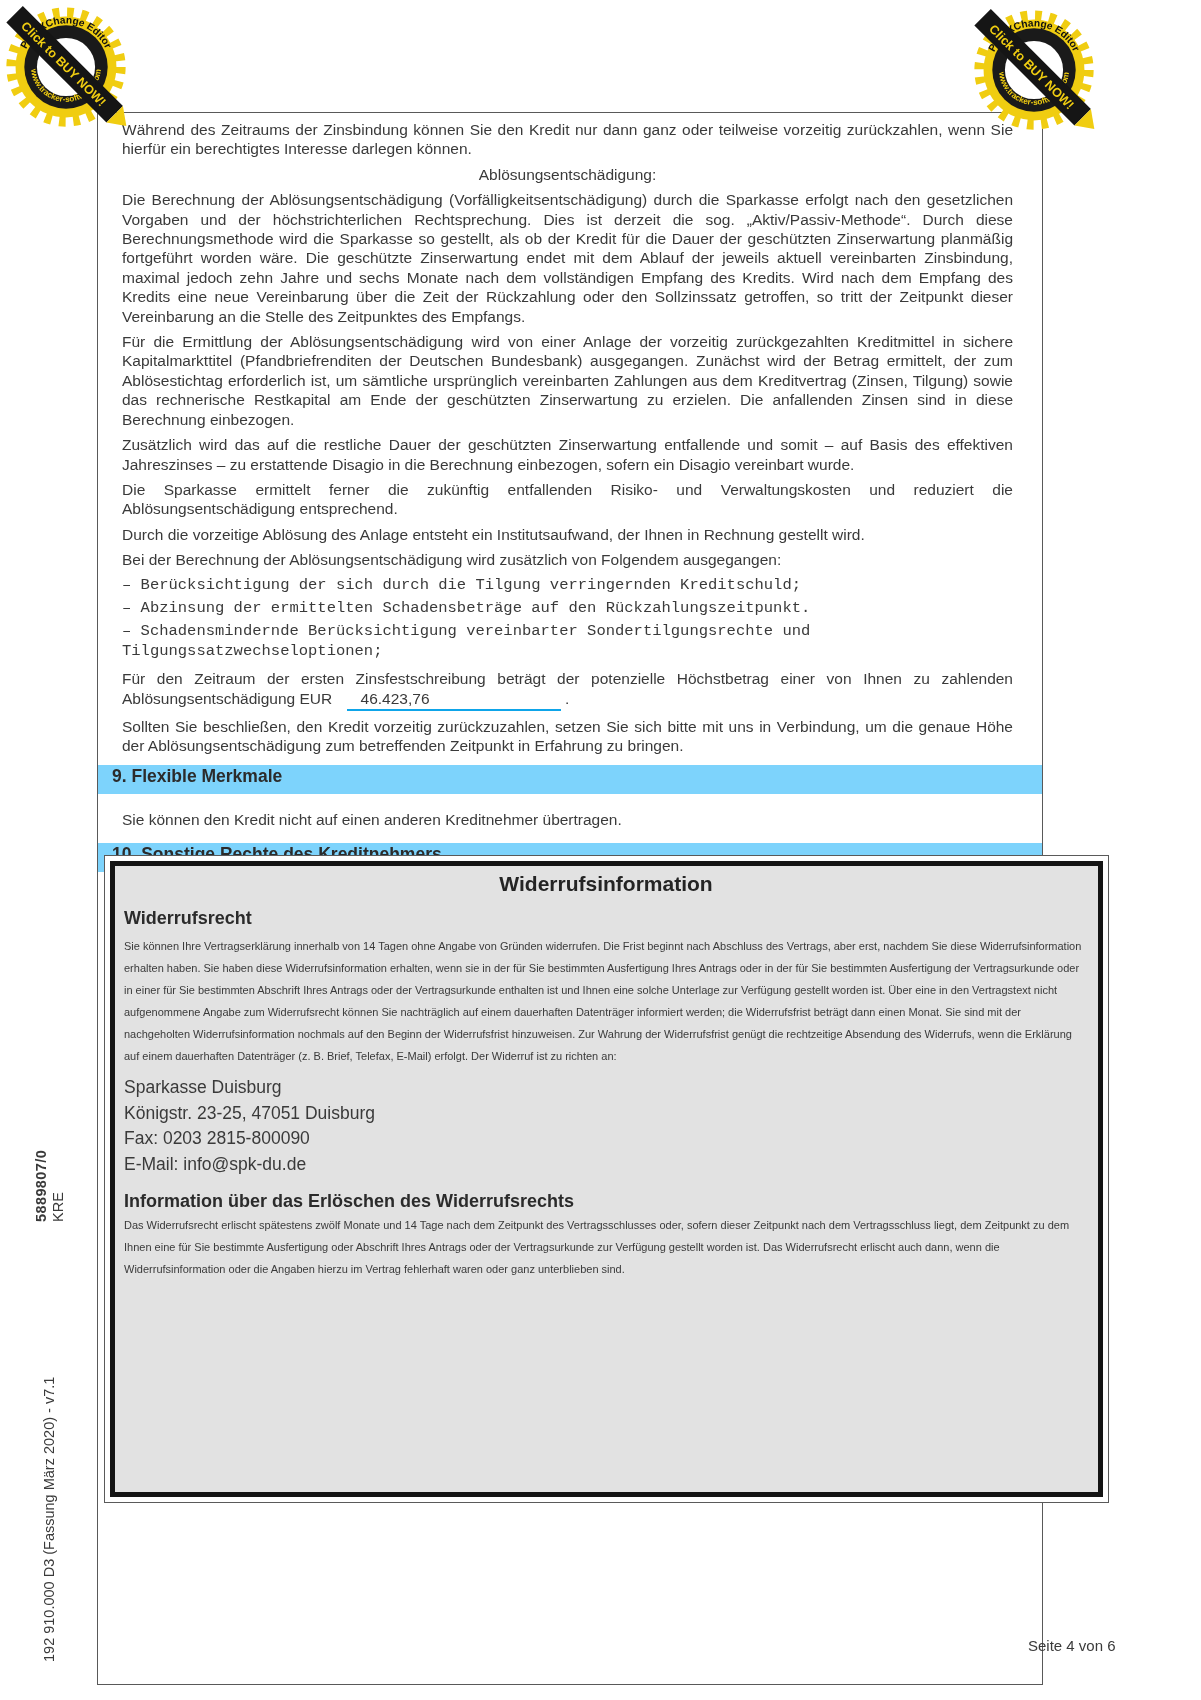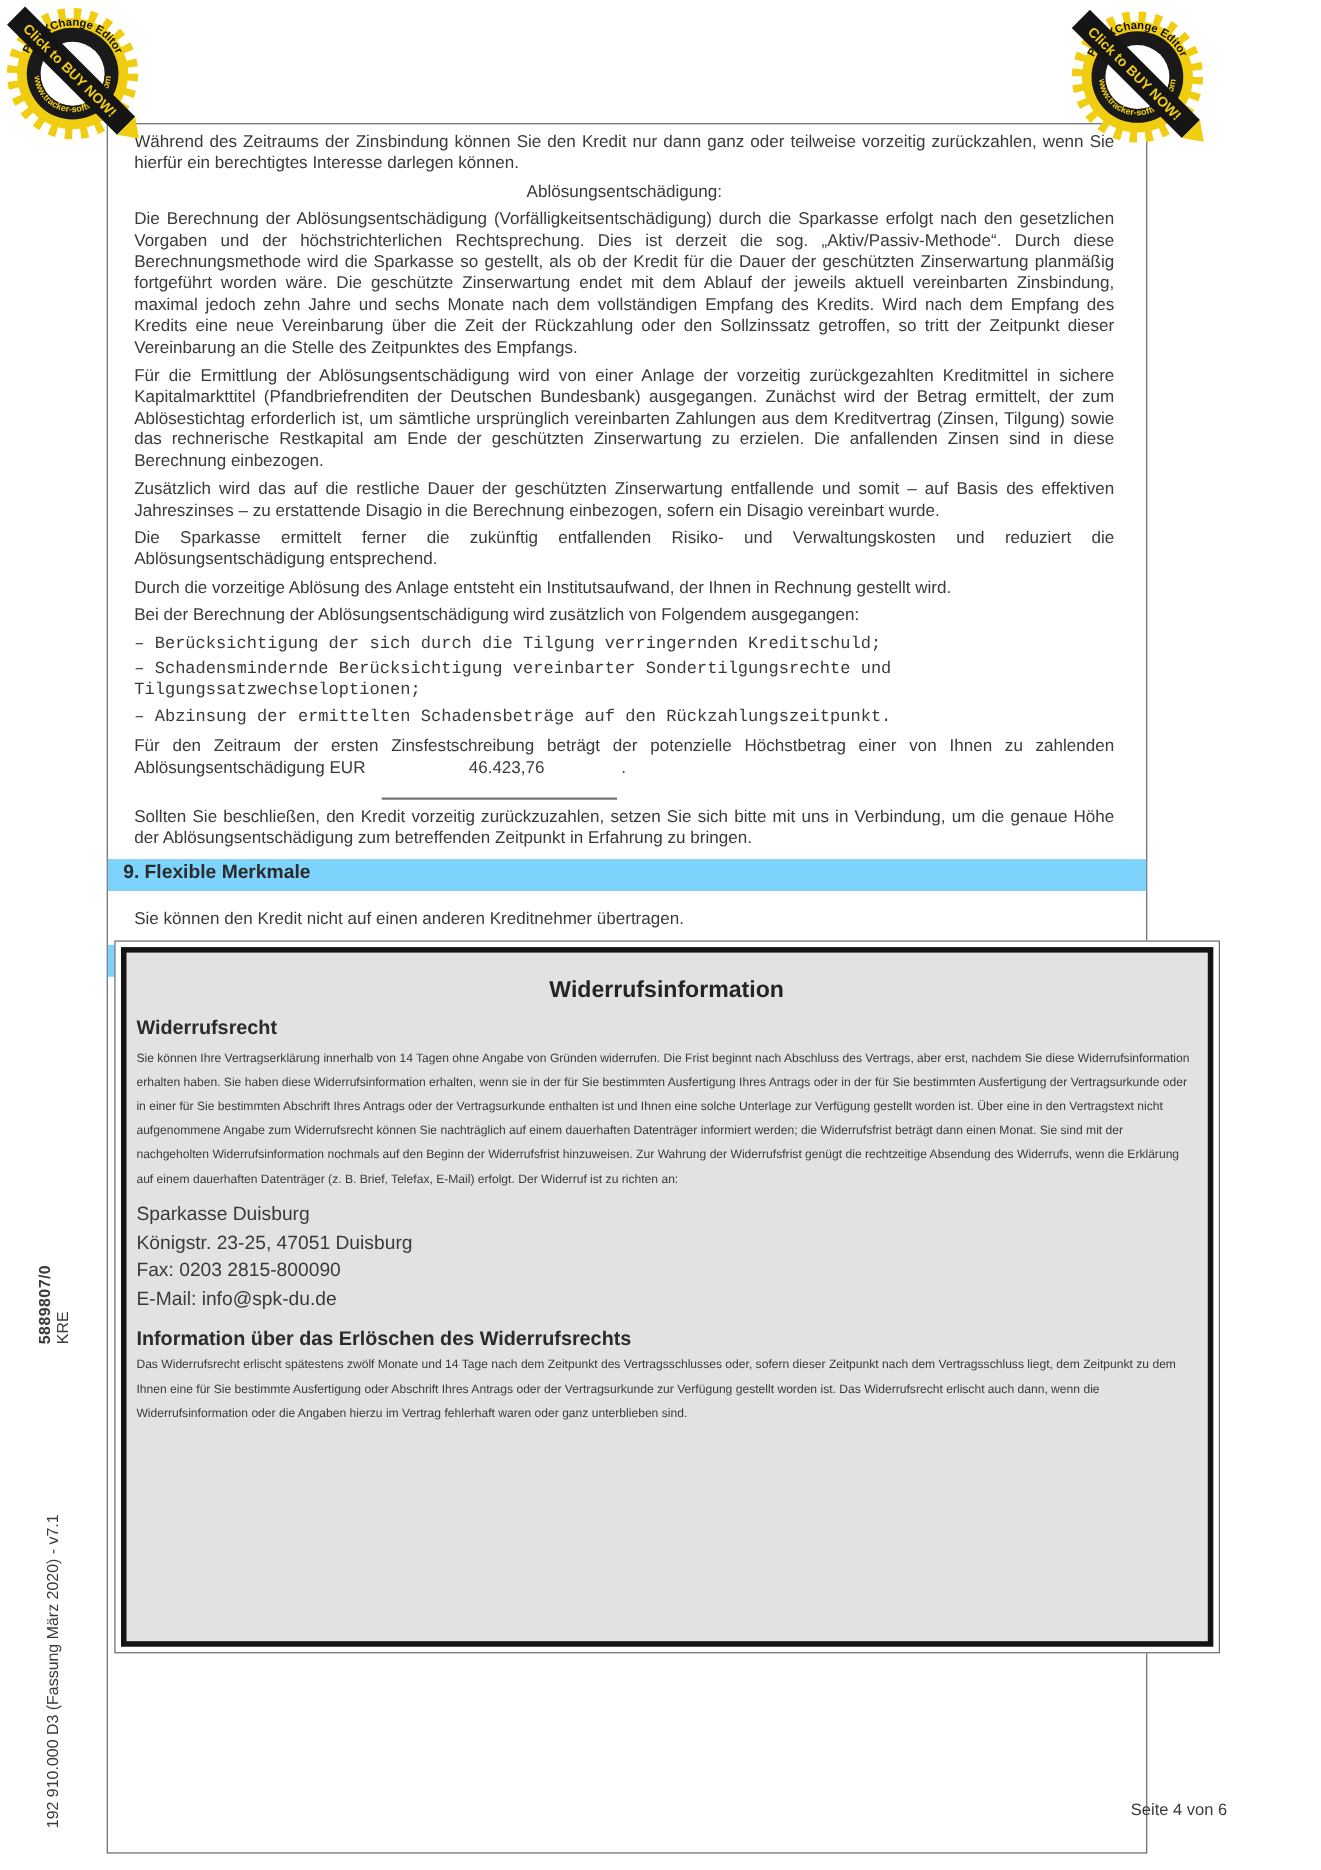--- a/index.html
+++ b/index.html
@@ -4,28 +4,28 @@
 <style>
   html,body{margin:0;padding:0;background:#ffffff;}
   .page{position:relative;width:1201px;height:1700px;background:#fff;overflow:hidden;
         font-family:"Liberation Sans","DejaVu Sans",sans-serif;color:#3a3a3a;}
   .content-box{position:absolute;left:97px;top:112px;width:946px;height:1573px;
         border:1px solid #595959;box-sizing:border-box;background:#fff;
         padding:7px 29px 0 24px;}
   .body-p{font-size:15.5px;line-height:19.4px;text-align:justify;margin:0 0 6px 0;}
   .label-p{font-size:15.5px;line-height:19.4px;margin:0 0 6px 0;text-align:center;}
   .bullet-p{font-size:15.5px;line-height:19.4px;margin:0 0 4px 0;font-family:Liberation Mono, monospace;}
-  .amount-box{display:inline-block;min-width:200px;border-bottom:2px solid #737373;
-        margin-left:10px;padding:0 0 17px 14px;text-align:center;}
+  .amount-box{display:inline-block;min-width:200px;border-bottom:2px solid #0ea5e9;
+        margin-left:10px;padding:0 0 1px 14px;text-align:left;}
   .section-bar{margin:9px -29px 10px -24px;background:#7dd3fc;color:#2b2b2b;
         font-size:17.5px;font-weight:bold;padding:1px 0 7px 14px;}
   .wr-outer{position:absolute;left:104px;top:855px;width:1005px;height:648px;
         border:1px solid #5a5a5a;box-sizing:border-box;background:#fff;padding:5px;z-index:2;}
   .wr-inner{height:100%;box-sizing:border-box;border:5px solid #141414;background:#e2e2e2;
-        padding:20px 10px 0 9px;overflow:hidden;}
+        padding:4px 10px 0 9px;overflow:hidden;}
   .wr-title{font-size:21px;font-weight:bold;text-align:center;color:#242424;margin:2px 0 12px 0;}
   .wr-heading{font-size:18px;font-weight:bold;color:#2b2b2b;margin:0 0 6px 0;}
   .wr-body{font-size:11px;line-height:22px;margin:0 0 8px 0;color:#3a3a3a;}
   .wr-address{margin:4px 0 14px 0;}
   .wr-address div{font-size:17.5px;line-height:25.5px;}
   .wr-heading2{font-size:18px;font-weight:bold;color:#2b2b2b;margin:10px 0 2px 0;}
   .side-rot{position:absolute;transform:rotate(-90deg);transform-origin:0 0;
         white-space:nowrap;color:#3a3a3a;}
   .side-ref{left:33px;top:1222px;font-size:14.5px;font-weight:bold;letter-spacing:.4px;}
   .side-code{left:50px;top:1222px;font-size:14.5px;}
@@ -43,22 +43,22 @@
   <div class="content-box">
     <p class="body-p">Während des Zeitraums der Zinsbindung können Sie den Kredit nur dann ganz oder teilweise vorzeitig zurückzahlen, wenn Sie hierfür ein berechtigtes Interesse darlegen können.</p>
     <p class="label-p">Ablösungsentschädigung:</p>
     <p class="body-p">Die Berechnung der Ablösungsentschädigung (Vorfälligkeitsentschädigung) durch die Sparkasse erfolgt nach den gesetzlichen Vorgaben und der höchstrichterlichen Rechtsprechung. Dies ist derzeit die sog. „Aktiv/Passiv-Methode“. Durch diese Berechnungsmethode wird die Sparkasse so gestellt, als ob der Kredit für die Dauer der geschützten Zinserwartung planmäßig fortgeführt worden wäre. Die geschützte Zinserwartung endet mit dem Ablauf der jeweils aktuell vereinbarten Zinsbindung, maximal jedoch zehn Jahre und sechs Monate nach dem vollständigen Empfang des Kredits. Wird nach dem Empfang des Kredits eine neue Vereinbarung über die Zeit der Rückzahlung oder den Sollzinssatz getroffen, so tritt der Zeitpunkt dieser Vereinbarung an die Stelle des Zeitpunktes des Empfangs.</p>
     <p class="body-p">Für die Ermittlung der Ablösungsentschädigung wird von einer Anlage der vorzeitig zurückgezahlten Kreditmittel in sichere Kapitalmarkttitel (Pfandbriefrenditen der Deutschen Bundesbank) ausgegangen. Zunächst wird der Betrag ermittelt, der zum Ablösestichtag erforderlich ist, um sämtliche ursprünglich vereinbarten Zahlungen aus dem Kreditvertrag (Zinsen, Tilgung) sowie das rechnerische Restkapital am Ende der geschützten Zinserwartung zu erzielen. Die anfallenden Zinsen sind in diese Berechnung einbezogen.</p>
     <p class="body-p">Zusätzlich wird das auf die restliche Dauer der geschützten Zinserwartung entfallende und somit – auf Basis des effektiven Jahreszinses – zu erstattende Disagio in die Berechnung einbezogen, sofern ein Disagio vereinbart wurde.</p>
     <p class="body-p">Die Sparkasse ermittelt ferner die zukünftig entfallenden Risiko- und Verwaltungskosten und reduziert die Ablösungsentschädigung entsprechend.</p>
     <p class="body-p">Durch die vorzeitige Ablösung des Anlage entsteht ein Institutsaufwand, der Ihnen in Rechnung gestellt wird.</p>
     <p class="body-p">Bei der Berechnung der Ablösungsentschädigung wird zusätzlich von Folgendem ausgegangen:</p>
     <p class="bullet-p">– Berücksichtigung der sich durch die Tilgung verringernden Kreditschuld;</p>
+    <p class="bullet-p">– Abzinsung der ermittelten Schadensbeträge auf den Rückzahlungszeitpunkt.</p>
     <p class="bullet-p">– Schadensmindernde Berücksichtigung vereinbarter Sondertilgungsrechte und Tilgungssatzwechseloptionen;</p>
-    <p class="bullet-p">– Abzinsung der ermittelten Schadensbeträge auf den Rückzahlungszeitpunkt.</p>
     <p class="body-p" style="margin-top:8px;">
       <span>Für den Zeitraum der ersten Zinsfestschreibung beträgt der potenzielle Höchstbetrag einer von Ihnen zu zahlenden Ablösungsentschädigung EUR</span>
       <span class="amount-box"><span>46.423,76</span></span>
       <span>.</span>
     </p>
     <p class="body-p" style="margin-bottom:8px;">Sollten Sie beschließen, den Kredit vorzeitig zurückzuzahlen, setzen Sie sich bitte mit uns in Verbindung, um die genaue Höhe der Ablösungsentschädigung zum betreffenden Zeitpunkt in Erfahrung zu bringen.</p>
 
     <div class="section-bar">9. Flexible Merkmale</div>
     <p class="body-p" style="margin:16px 0 14px 0;">Sie können den Kredit nicht auf einen anderen Kreditnehmer übertragen.</p>
     <div class="section-bar">10. Sonstige Rechte des Kreditnehmers</div>

